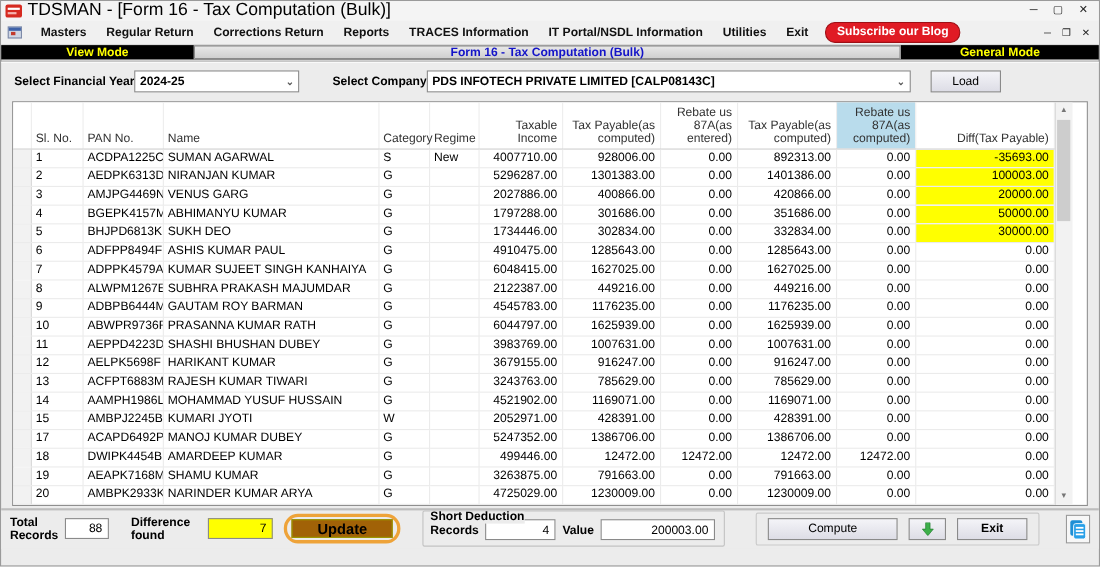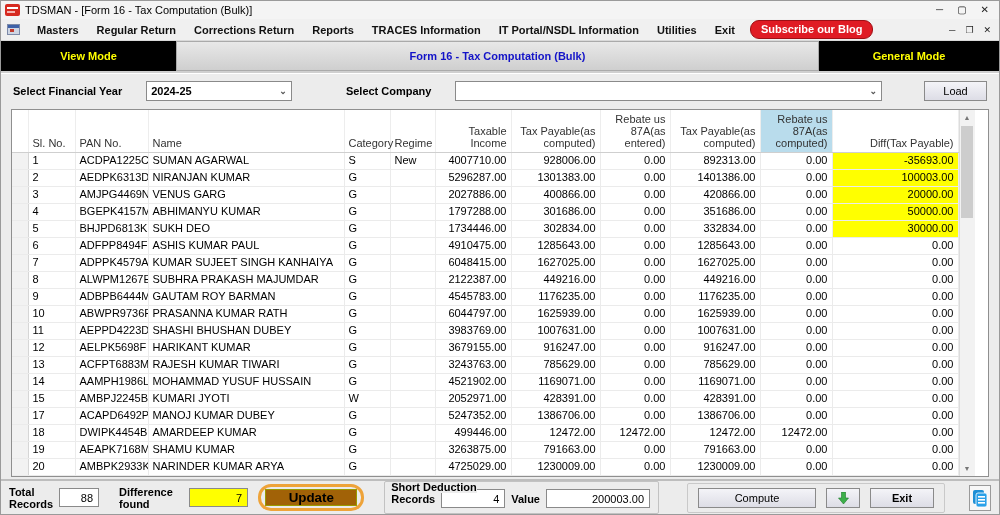--- a/index.html
+++ b/index.html
@@ -9,39 +9,39 @@
     font-size:11px; color:#000;
     background:#ececec;
     border:1px solid #9a9a9a;
     display:flex; flex-direction:column;
   }
   
   .titlebar { height:18px; background:#f4f4f4; display:flex; align-items:center; padding:0 4px; flex:0 0 auto; }
   .app-icon { width:15px; height:12px; background:#d62a20; border-radius:2px; margin-right:5px; position:relative; }
   .app-icon:before { content:""; position:absolute; left:2px; top:3px; right:2px; height:2px; background:#fff; }
   .app-icon:after  { content:""; position:absolute; left:2px; top:7px; right:5px; height:2px; background:#f6b3ae; }
-  .title-text { font-size:11px; }
+  .title-text { font-size:16px; }
   .win-btns { margin-left:auto; display:flex; gap:14px; padding-right:6px; }
   .win-btn { font-size:10px; line-height:14px; cursor:default; color:#222; }
   
   .menubar { height:22px; background:#f0f0f0; display:flex; align-items:center; padding:0 4px; flex:0 0 auto; border-bottom:1px solid #d9d9d9;}
   .mdi-icon { width:13px; height:11px; background:#cfd6e4; border:1px solid #7d8aa8; margin:0 8px 0 2px; position:relative; }
   .mdi-icon:before { content:""; position:absolute; left:0; top:0; right:0; height:3px; background:#3f62a8; }
   .mdi-icon:after  { content:""; position:absolute; left:2px; bottom:2px; width:4px; height:3px; background:#c23b2e; }
   .menu-item { font-weight:700; padding:3px 9px; color:#111; }
   .subscribe { background:#e01b24; color:#fff; font-weight:700; font-size:11px; border-radius:9px; padding:2px 10px 3px; margin-left:6px; border:1px solid #9e0f15; }
   .mdi-btns { margin-left:auto; display:flex; gap:10px; padding-right:4px; }
   .mdi-btn { font-size:9px; color:#222; }
   
-  .modebar { height:32px; background:#000; display:flex; align-items:stretch; flex:0 0 auto; border-bottom:2px solid #cfcfcf; }
+  .modebar { height:15px; background:#000; display:flex; align-items:stretch; flex:0 0 auto; border-bottom:2px solid #cfcfcf; }
   .mode-left  { width:175px; display:flex; align-items:center; justify-content:center; color:#ffff00; font-weight:700; }
   .mode-center{ flex:1; background:linear-gradient(#e8e8e8,#cfcfcf); border:1px solid #aaa; display:flex; align-items:center; justify-content:center; color:#1414c8; font-weight:700; }
   .mode-right { width:180px; display:flex; align-items:center; justify-content:center; color:#ffff00; font-weight:700; }
   
-  .filters { height:34px; display:flex; align-items:center; padding:0 12px; gap:24px; flex:0 0 auto; border-top:1px solid #fff; }
+  .filters { height:34px; display:flex; align-items:center; padding:0 12px; gap:0; flex:0 0 auto; border-top:1px solid #fff; }
   .flabel { font-weight:700; white-space:nowrap; }
   .select { height:20px; background:#fff; border:1px solid #8a8a8a; display:flex; align-items:center; padding:0 4px; font-weight:700; position:relative; }
   .select .chev { margin-left:auto; color:#555; font-size:9px; padding-left:6px; }
   .sel-year { width:150px; margin-right:30px; }
   .sel-comp { width:440px; margin-right:18px; }
   .btn { background:linear-gradient(#f4f4f8,#dddde6); border:1px solid #8a8a8a; height:20px; padding:0 14px; font-size:11px; display:inline-flex; align-items:center; justify-content:center; }
   .load-btn { width:64px; font-weight:400; }
   
   .grid-wrap { margin:2px 10px 0; height:368px; background:#fff; border:1px solid #8f8f8f; display:flex; flex:0 0 auto; overflow:hidden; }
   table { border-collapse:collapse; table-layout:fixed; width:946px; flex:0 0 auto; }
@@ -119,20 +119,21 @@
 </div>
 
 <div class="filters">
   <span class="flabel">Select Financial Year</span>
   <div class="select sel-year">
     <span>2024-25</span>
     <span class="chev">⌄</span>
   </div>
   <span class="flabel">Select Company</span>
   <div class="select sel-comp">
+    <span>PDS INFOTECH PRIVATE LIMITED [CALP08143C]</span>
     <span class="chev">⌄</span>
   </div>
   <button class="btn load-btn">Load</button>
 </div>
 
 <div class="grid-wrap">
   <table>
     <colgroup>
       <col class="c-sel">
         <col class="c-sl">

